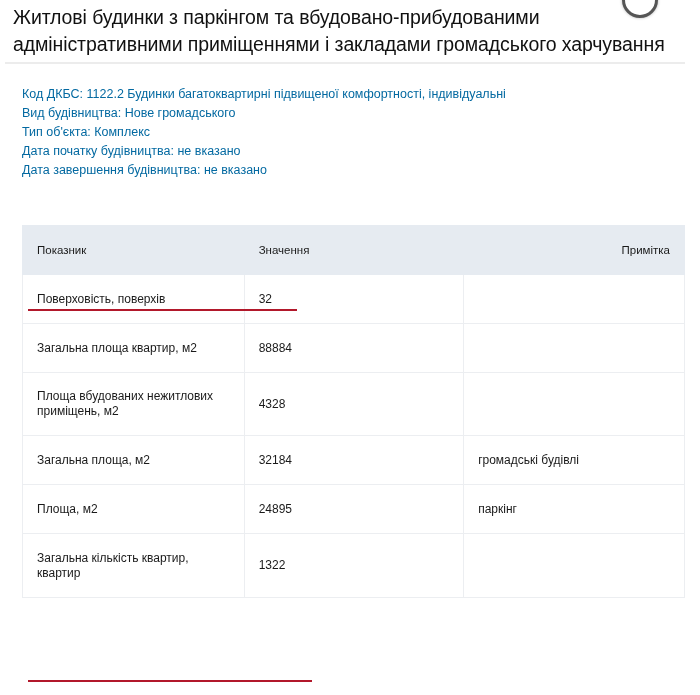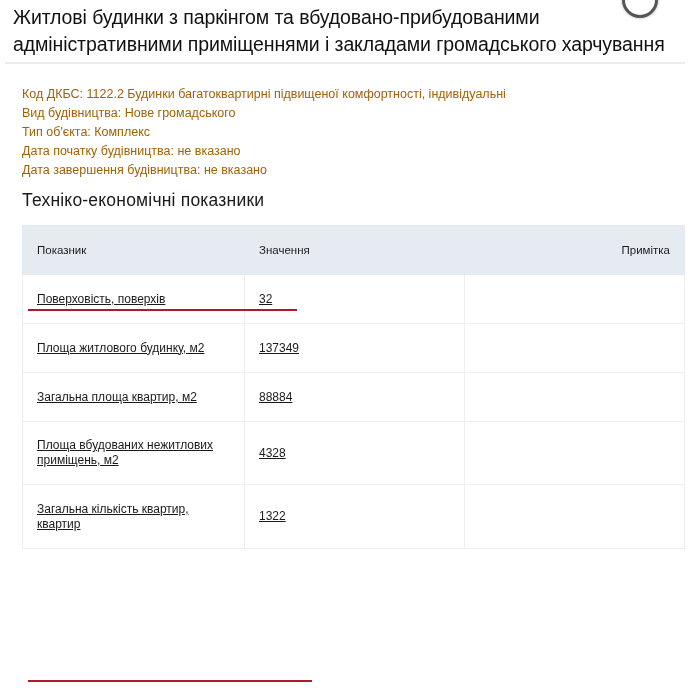--- a/index.html
+++ b/index.html
@@ -43,21 +43,21 @@
       background: #fff;
       box-shadow: 0 0 3px rgba(0,0,0,0.3);
     }
 
     .meta {
       position: absolute;
       left: 22px;
       top: 85px;
       font-size: 12.5px;
       line-height: 19px;
-      color: #a16207;
+      color: #0369a1;
     }
     .meta-line { white-space: nowrap; }
 
     .section-heading {
       position: absolute;
       left: 22px;
       top: 188px;
       font-size: 17.5px;
       line-height: 24px;
       color: #1a1a1a;
@@ -81,21 +81,21 @@
       position: relative;
     }
     .tbl thead th {
       background: #e6ebf1;
       font-weight: normal;
       height: 48px;
       border-color: #e6ebf1;
       font-size: 11.5px;
     }
     .tbl thead th.col-note { text-align: right; padding-left: 0; }
-    .tbl td { height: 48px; line-height: 15px; text-decoration: underline; }
+    .tbl td { height: 48px; line-height: 15px; }
     .tbl tr.tall td { height: 62px; }
     .tbl tr.last td { height: 63px; }
     .col-indicator { width: 198px; }
     .col-value { width: 197px; }
     .col-note { width: 212px; }
 
     .red-underline {
       position: absolute;
       height: 2px;
       background: #b2182b;
@@ -126,50 +126,54 @@
     <div class="meta-line">
       <span>Дата початку будівництва:</span>
       <span>не вказано</span>
     </div>
     <div class="meta-line">
       <span>Дата завершення будівництва:</span>
       <span>не вказано</span>
     </div>
   </div>
 
-  <div class="section-heading">Техніко-економічні показники</div>
 
   <table class="tbl">
     <thead>
       <tr>
         <th class="col-indicator">Показник</th>
         <th class="col-value">Значення</th>
         <th class="col-note">Примітка</th>
       </tr>
     </thead>
     <tbody>
       <tr>
         <td>Поверховість, поверхів</td>
         <td>32</td>
         <td></td>
       </tr>
       <tr>
-        <td>Площа житлового будинку, м2</td>
-        <td>137349</td>
-        <td></td>
-      </tr>
-      <tr>
         <td>Загальна площа квартир, м2</td>
         <td>88884</td>
         <td></td>
       </tr>
       <tr class="tall">
         <td>Площа вбудованих нежитлових приміщень, м2</td>
         <td>4328</td>
         <td></td>
+      </tr>
+      <tr>
+        <td>Загальна площа, м2</td>
+        <td>32184</td>
+        <td>громадські будівлі</td>
+      </tr>
+      <tr>
+        <td>Площа, м2</td>
+        <td>24895</td>
+        <td>паркінг</td>
       </tr>
       <tr class="last">
         <td>Загальна кількість квартир, квартир</td>
         <td>1322</td>
         <td></td>
       </tr>
     </tbody>
   </table>
 
   <div class="red-underline" style="left:28px; top:309px; width:269px;"></div>

